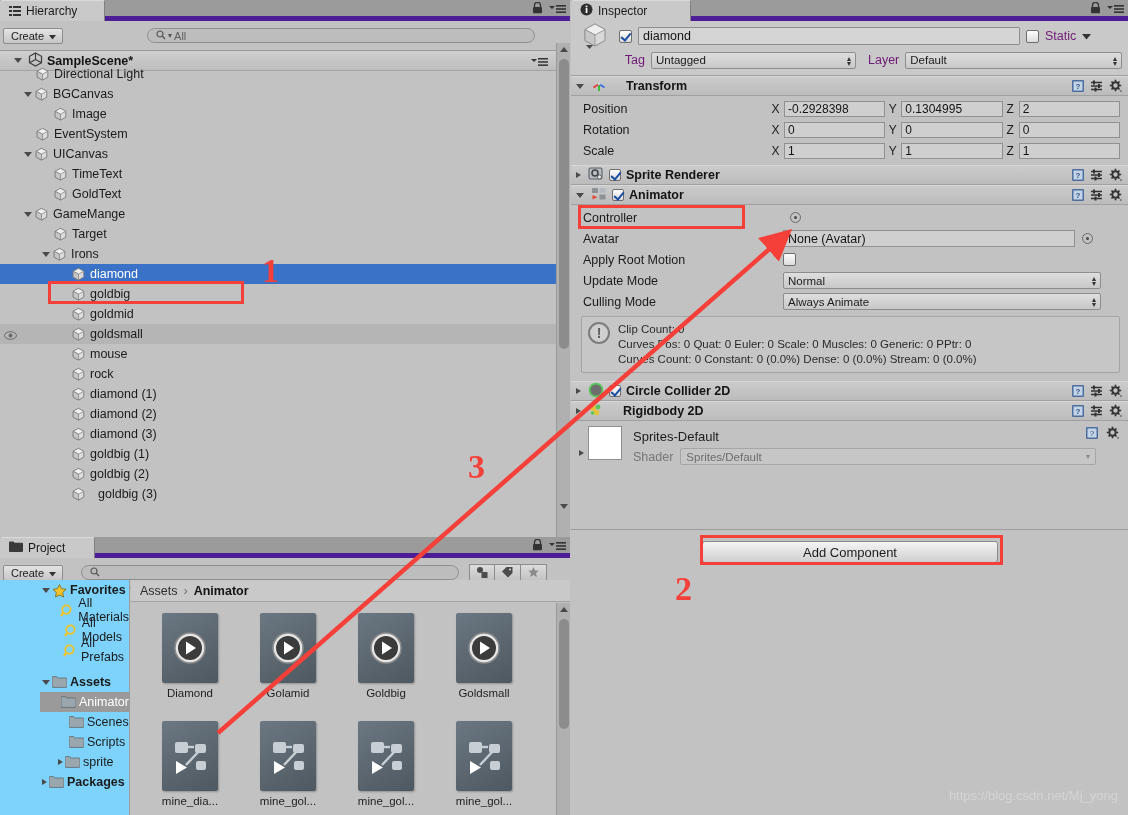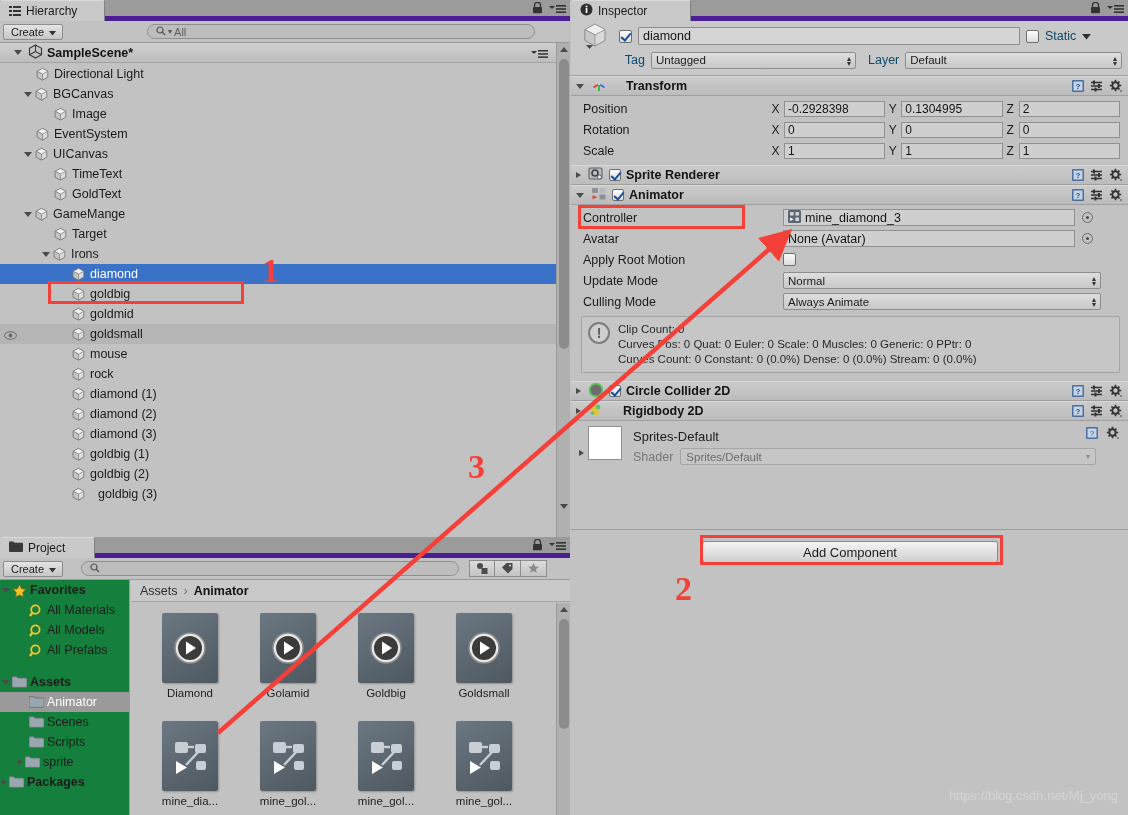--- a/index.html
+++ b/index.html
@@ -28,21 +28,21 @@
     border-right:1px solid #808080;
     border-top-left-radius:2px; border-top-right-radius:2px;
     font-size:12px; color:#1b1b1b;
   }
   .tab.inspector { background:#c9c9c9; }
   .tabbar-right {
     position:absolute; right:4px; top:2px;
     display:flex; align-items:center; gap:6px;
   }
   .toolbar {
-    height:22px; background:#c2c2c2;
+    height:30px; background:#c2c2c2;
     border-bottom:1px solid #9a9a9a;
     display:flex; align-items:center; padding:0 3px; gap:4px;
   }
   .btn-create {
     height:16px; padding:0 6px 0 7px;
     display:flex; align-items:center; gap:5px;
     background:linear-gradient(#e4e4e4,#c6c6c6);
     border:1px solid #8d8d8d; border-radius:2px;
     font-size:11px; color:#1b1b1b; white-space:nowrap;
   }
@@ -104,21 +104,21 @@
     content:""; position:absolute; left:3px; top:0px;
     width:4px;height:8px; border:solid #1c4fa1; border-width:0 2px 2px 0;
     transform:rotate(40deg);
   }
   .tfield {
     flex:1; height:18px; background:#d5d5d5;
     border:1px solid #8d8d8d; border-radius:1px;
     display:flex; align-items:center; padding:0 4px;
     font-size:12.5px; color:#141414;
   }
-  .label-s { font-size:12.5px; color:#0c4a6e; white-space:nowrap; }
+  .label-s { font-size:12.5px; color:#701a75; white-space:nowrap; }
   .dropdown {
     height:17px; background:linear-gradient(#dedede,#c8c8c8);
     border:1px solid #8d8d8d; border-radius:2px;
     display:flex; align-items:center; padding:0 4px;
     font-size:11.5px; color:#1b1b1b; position:relative;
   }
   .dd-arrows { position:absolute; right:4px; top:3px; font-size:8px; line-height:5px; color:#333; }
 
   .comp-head {
     height:20px; display:flex; align-items:center; gap:5px;
@@ -169,21 +169,21 @@
   .addcomp {
     width:296px;height:22px;
     background:linear-gradient(#f4f4f4,#cfcfcf);
     border:1px solid #8a8a8a; border-radius:3px;
     display:flex;align-items:center;justify-content:center;
     font-size:13px; color:#1b1b1b;
   }
 
   
   #project { left:0; top:537px; width:570px; height:278px; background:#c2c2c2; }
-  .proj-tree { position:absolute; left:0; top:43px; width:130px; bottom:0; background:#15803d; border-right:1px solid #9c9c9c; overflow:hidden; }
+  .proj-tree { position:absolute; left:0; top:43px; width:130px; bottom:0; background:#7dd3fc; border-right:1px solid #9c9c9c; overflow:hidden;padding-left:40px; }
   .t-row { height:20px; display:flex; align-items:center; font-size:12.5px; color:#1b1b1b; }
   .t-row.sel { background:#9a9a9a; color:#fff; }
   .t-row.bold { font-weight:bold; }
   .folder { width:15px;height:12px;flex:none; }
   .breadcrumb {
     position:absolute; left:131px; top:43px; right:0; height:22px;
     background:#c9c9c9; border-bottom:1px solid #a3a3a3;
     display:flex; align-items:center; gap:6px; padding-left:9px;
     font-size:12.5px; color:#2e2e2e;
   }
@@ -750,34 +750,20 @@
                 <path d="M6.5 .8v2M6.5 10.2v2M.8 6.5h2M10.2 6.5h2M2.5 2.5l1.4 1.4M9.1 9.1l1.4 1.4M10.5 2.5L9.1 3.9M3.9 9.1L2.5 10.5"></path>
               </g>
               <path d="M11 11.5l2 0-1 1.8z" fill="#333"></path>
             </svg></span>
       </span>
     </div>
 
     <div class="comp-body">
       <div class="prop-row">
         <span class="prop-label">Controller</span>
-        <span class="objfield" style="max-width:292px;">
-          <span>
-            <svg width="13" height="13" viewBox="0 0 13 13">
-                <rect x="0" y="0" width="13" height="13" rx="1.5" fill="#5b6670"></rect>
-                <g fill="#d2d6da">
-                  <rect x="2" y="2" width="3.6" height="3.6" rx=".6"></rect>
-                  <rect x="7.4" y="2" width="3.6" height="3.6" rx=".6"></rect>
-                  <rect x="7.4" y="7.4" width="3.6" height="3.6" rx=".6"></rect>
-                </g>
-                <path d="M2 7.4l3.6 1.8L2 11z" fill="#fff"></path>
-              </svg>
-          </span>
-          <span>mine_diamond_3</span>
-        </span>
         <span class="radio-dot" style="margin-left:7px;"></span>
       </div>
       <div class="prop-row">
         <span class="prop-label">Avatar</span>
         <span class="objfield" style="max-width:292px;">
           <span>None (Avatar)</span>
         </span>
         <span class="radio-dot" style="margin-left:7px;"></span>
       </div>
       <div class="prop-row">

